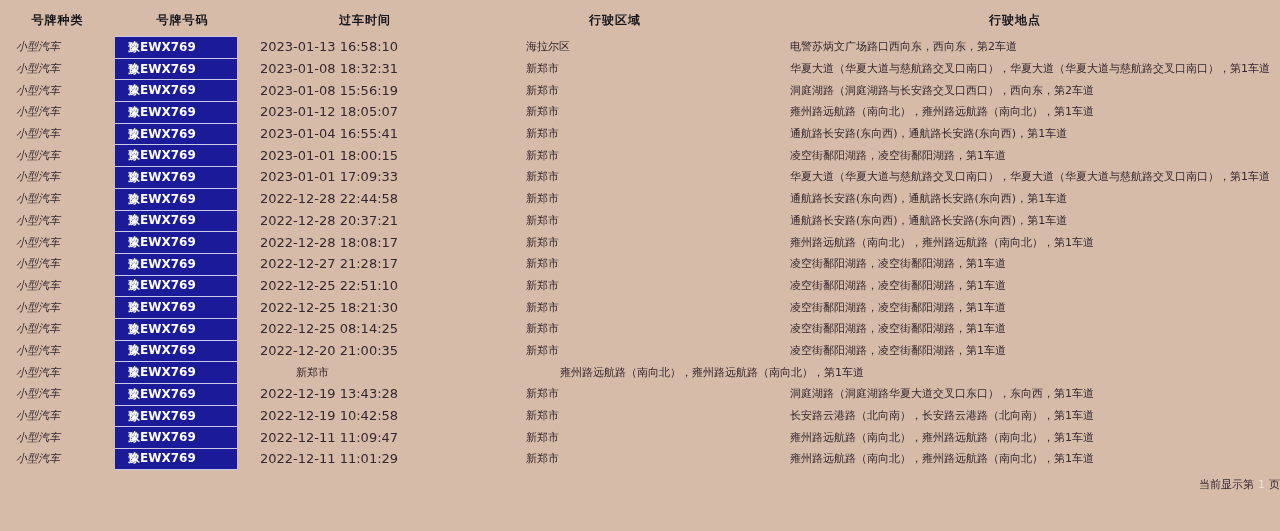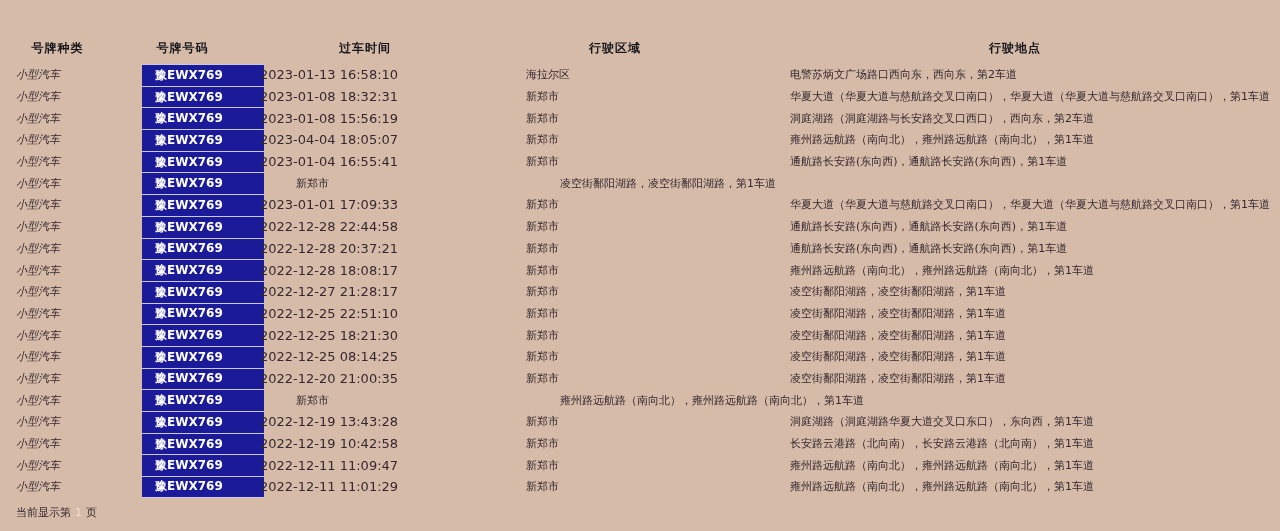--- a/index.html
+++ b/index.html
@@ -12,47 +12,47 @@
     --page_num_text:#efe0d2;
   }
   *{margin:0;padding:0;box-sizing:border-box;}
   html,body{width:1280px;height:531px;overflow:hidden;}
   body{
     background:var(--page_bg);
     font-family:"DejaVu Sans","Liberation Sans",sans-serif;
     color:var(--body_text);
   }
   .table{width:1280px;}
-  .hrow{display:flex;height:36px;align-items:center;padding-top:4px;margin-top:28px;}
+  .hrow{display:flex;height:36px;align-items:center;padding-top:4px;}
   .hcell{
     font-size:12px;font-weight:bold;color:var(--header_text);
     text-align:center;letter-spacing:1px;
   }
   .row{display:flex;height:21.7px;align-items:center;}
   .c1{width:115px;padding-left:16px;font-size:11px;font-style:italic;}
   .c2{width:135px;height:100%;}
   .c3{width:230px;padding-left:10px;font-size:13px;}
   .c4{width:270px;padding-left:6px;font-size:11px;margin-left:40px;}
   .c5{flex:1;font-size:11px;white-space:nowrap;overflow:hidden;}
   .h1{width:115px;} .h2{width:135px;} .h3{width:230px;} .h4{width:270px;} .h5{flex:1;}
   .plate{
-    margin-left:27px;width:122px;height:100%;
+    margin-left:0;width:122px;height:100%;
     background:var(--plate_bg);
     border-top:1px solid var(--plate_border);
     color:var(--plate_text);
     font-size:12px;font-weight:600;
     display:flex;align-items:center;
     padding-left:13px;
     cursor:pointer;
   }
   .row:last-child .plate{border-bottom:1px solid var(--plate_border);}
   .footer{
     margin-top:7px;padding-left:16px;
     font-size:11px;color:var(--body_text);
-    display:flex;align-items:center;gap:4px;
+    display:flex;align-items:center;gap:4px;justify-content:flex-end;
   }
   .footer .pagenum{color:var(--page_num_text);}
 </style>
 </head>
 <body>
 
 <div class="table">
   <div class="hrow">
     <div class="hcell h1">号牌种类</div>
     <div class="hcell h2">号牌号码</div>
@@ -89,40 +89,41 @@
     <div class="c3">2023-01-08 15:56:19</div>
     <div class="c4">新郑市</div>
     <div class="c5">洞庭湖路（洞庭湖路与长安路交叉口西口），西向东，第2车道</div>
   </div>
 
   <div class="row">
     <div class="c1">小型汽车</div>
     <div class="c2">
       <div class="plate">豫EWX769</div>
     </div>
-    <div class="c3">2023-04-04 18:05:07</div>
+    <div class="c3">2023-01-12 18:05:07</div>
     <div class="c4">新郑市</div>
     <div class="c5">雍州路远航路（南向北），雍州路远航路（南向北），第1车道</div>
   </div>
 
   <div class="row">
     <div class="c1">小型汽车</div>
     <div class="c2">
       <div class="plate">豫EWX769</div>
     </div>
     <div class="c3">2023-01-04 16:55:41</div>
     <div class="c4">新郑市</div>
     <div class="c5">通航路长安路(东向西)，通航路长安路(东向西)，第1车道</div>
   </div>
 
   <div class="row">
     <div class="c1">小型汽车</div>
     <div class="c2">
       <div class="plate">豫EWX769</div>
     </div>
+    <div class="c3">2023-01-01 18:00:15</div>
     <div class="c4">新郑市</div>
     <div class="c5">凌空街鄱阳湖路，凌空街鄱阳湖路，第1车道</div>
   </div>
 
   <div class="row">
     <div class="c1">小型汽车</div>
     <div class="c2">
       <div class="plate">豫EWX769</div>
     </div>
     <div class="c3">2023-01-01 17:09:33</div>

